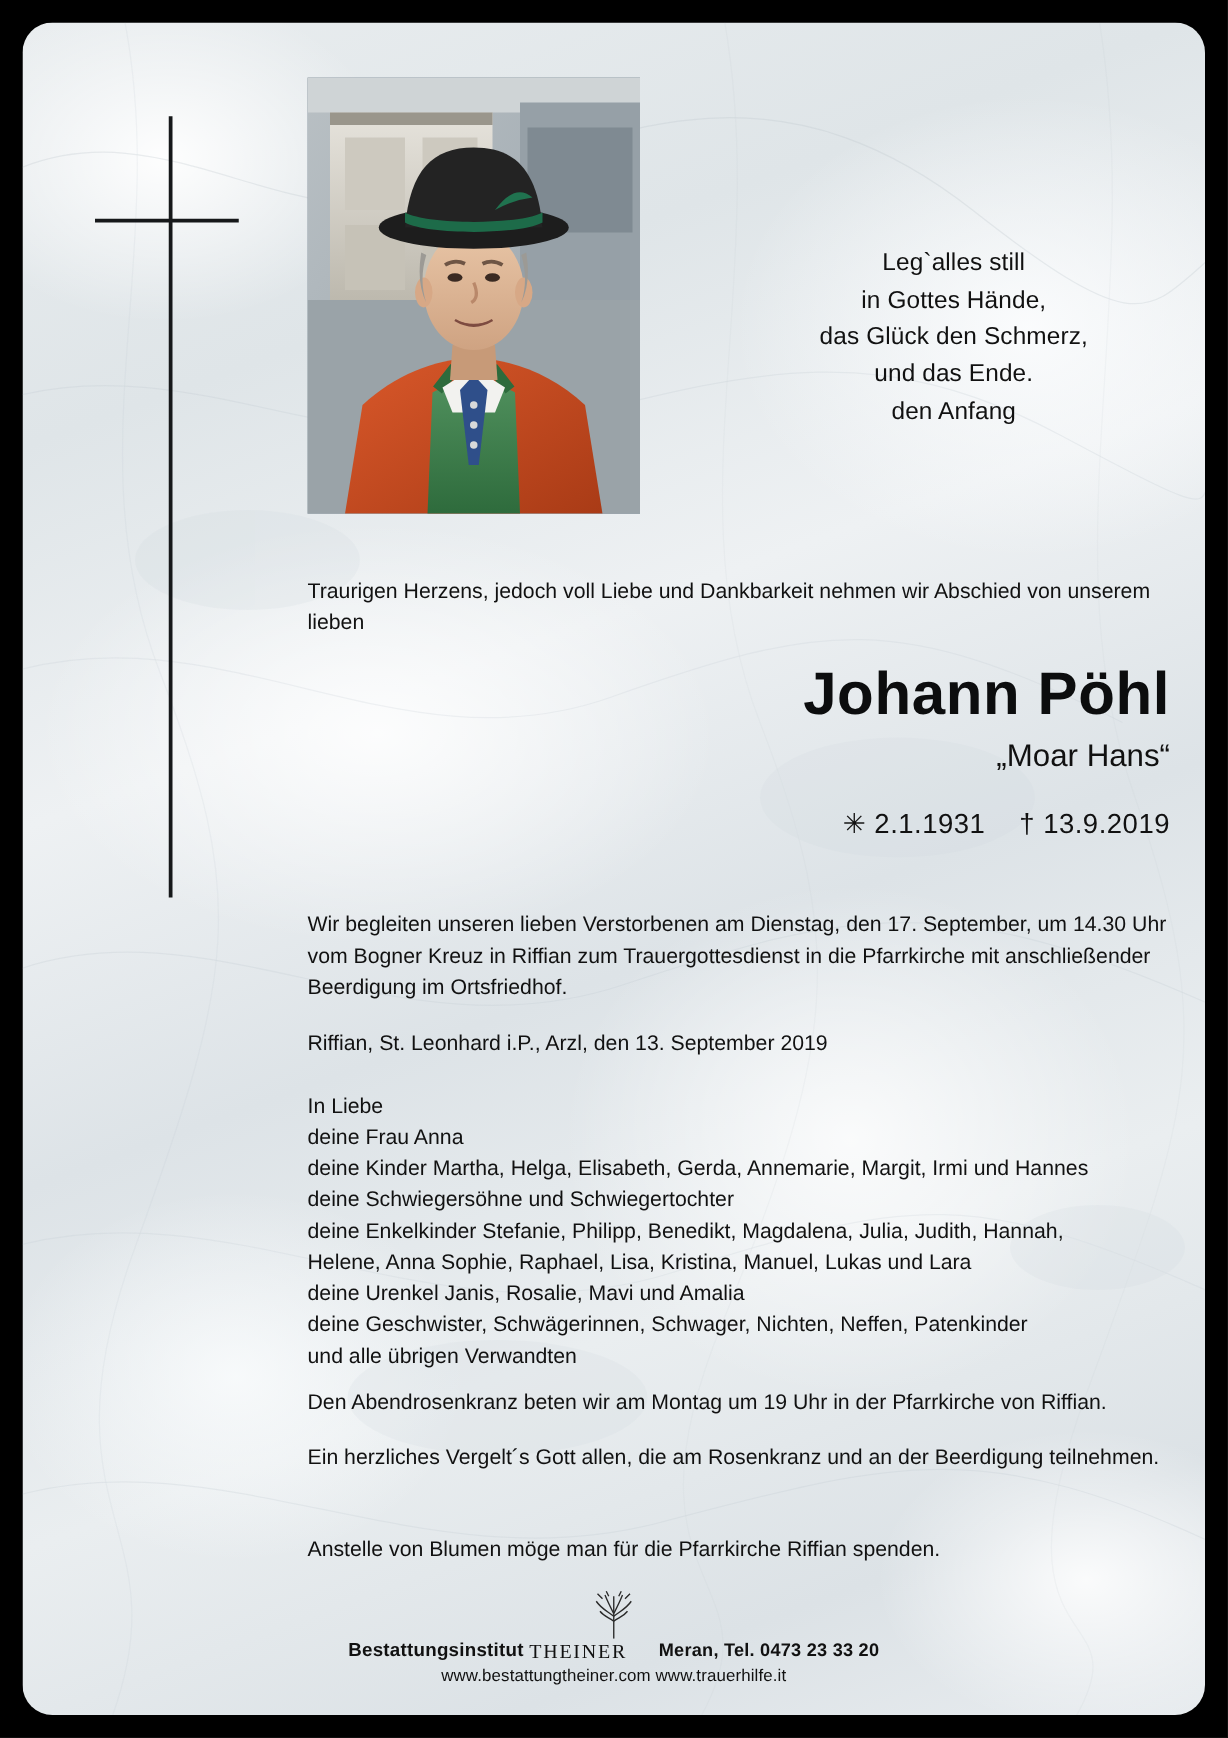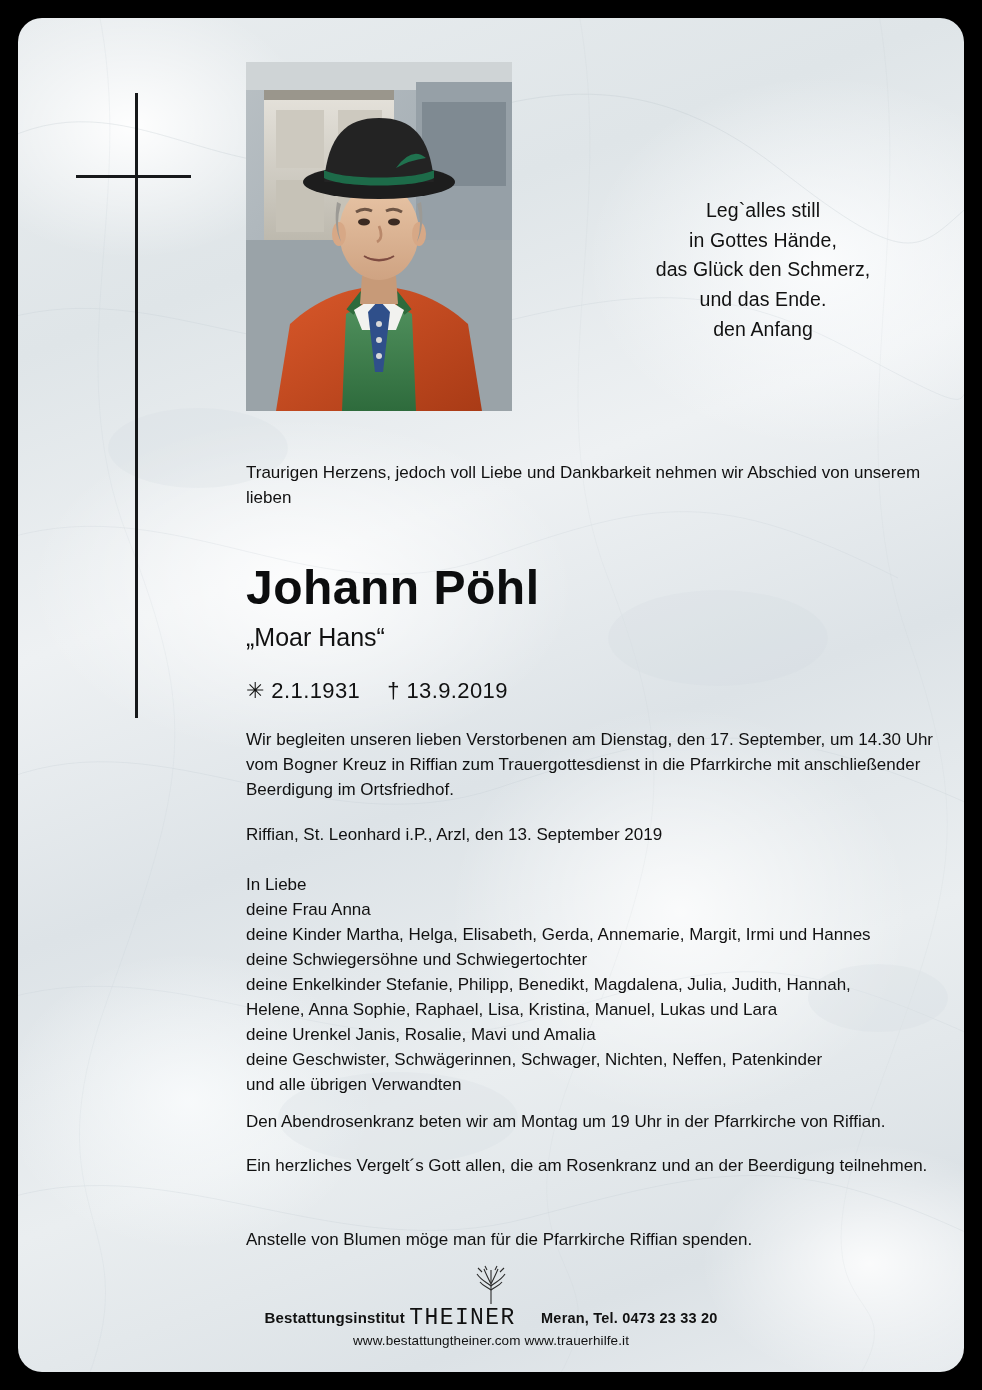--- a/index.html
+++ b/index.html
@@ -82,22 +82,22 @@
     left: 228px;
     width: 690px;
     color: #111;
   }
   .intro {
     top: 443px;
     font-size: 19.5px;
     line-height: 1.42;
   }
   .name-block {
-    top: 544px;
-    text-align: left;
+    top: 512px;
+    text-align: right;
     width: 690px;
   }
   .name {
     font-size: 48px;
     font-weight: bold;
     letter-spacing: 0.5px;
     line-height: 1.1;
     color: #0c0d0e;
   }
   .nickname {
@@ -135,22 +135,22 @@
   .footer-tree {
     display: block;
     margin: 0 auto 1px auto;
   }
   .footer-line1 {
     font-size: 15px;
     font-weight: bold;
     letter-spacing: 0.2px;
   }
   .footer-line1 .theiner {
-    font-family: Liberation Mono, monospace;
-    font-size: 23px;
+    font-family: Liberation Serif, serif;
+    font-size: 16px;
     font-weight: normal;
     letter-spacing: 1.4px;
     vertical-align: -1px;
   }
   .footer-line1 .meran {
     font-size: 14.5px;
     font-weight: bold;
     margin-left: 21px;
   }
   .footer-line2 {

